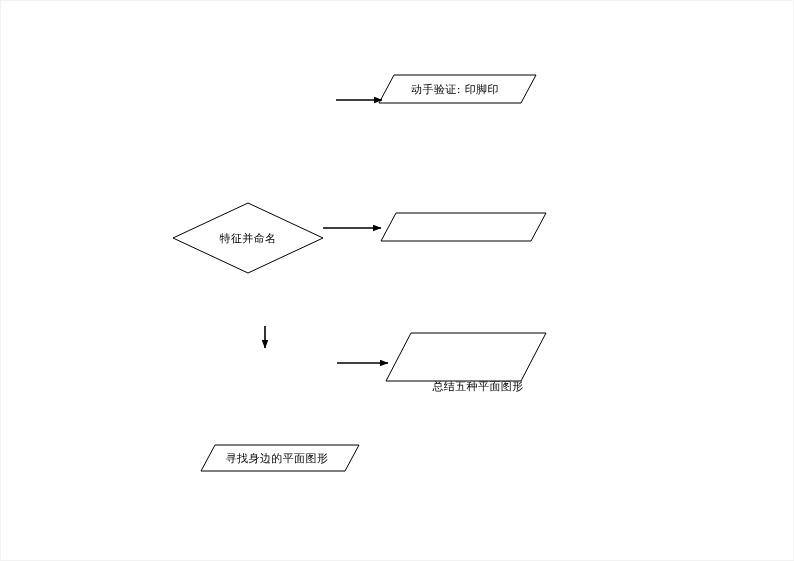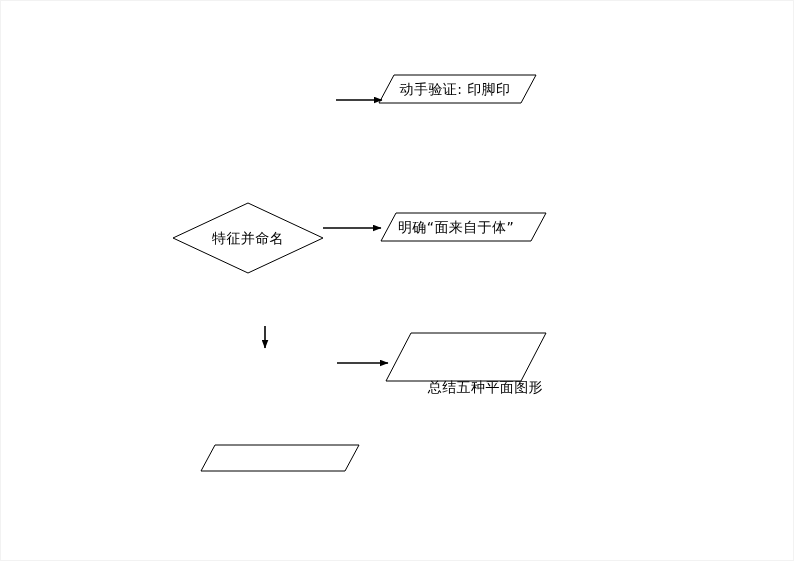--- a/index.html
+++ b/index.html
@@ -23,30 +23,30 @@
   #canvas {
     position: absolute;
     left: 0;
     top: 0;
     width: 794px;
     height: 561px;
   }
   .node-label {
     position: absolute;
     color: #000000;
-    font-size: 14px;
+    font-size: 11px;
     line-height: 17px;
     letter-spacing: 0.4px;
     white-space: pre;
     text-align: center;
     pointer-events: none;
     font-family: "DejaVu Sans", "Liberation Sans", sans-serif;
   }
   .node-label.two-line {
-    text-align: right;
+    text-align: center;
     line-height: 20px;
   }
 </style>
 </head>
 <body>
 
 <div id="page">
   <svg id="canvas" viewBox="0 0 794 561" xmlns="http://www.w3.org/2000/svg">
     <defs>
       <marker id="arrowhead" markerWidth="9" markerHeight="7" refX="8.5" refY="3.5" orient="auto" markerUnits="userSpaceOnUse">
@@ -70,19 +70,19 @@
 
     <line x1="264" y1="325" x2="264" y2="347" stroke="#000000" stroke-width="1.6" marker-end="url(#arrowhead)"></line>
 
     <line x1="336" y1="362" x2="387" y2="362" stroke="#000000" stroke-width="1.6" marker-end="url(#arrowhead)"></line>
   </svg>
 
   <div class="node-label" style="left:378px; top:80px; width:152px;">动手验证: 印脚印</div>
 
   <div class="node-label" style="left:172px; top:229px; width:150px;">特征并命名</div>
 
-  <div class="node-label" style="left:380px; top:218px; width:150px;">明确“面来自于体”</div>
 
   <div class="node-label two-line" style="left:412px; top:336px; width:130px;">
     <div>总结五种平面图形</div>
   </div>
 
+  <div class="node-label" style="left:201px; top:449px; width:150px;">寻找身边的平面图形</div>
 </div>
 
 </body></html>

